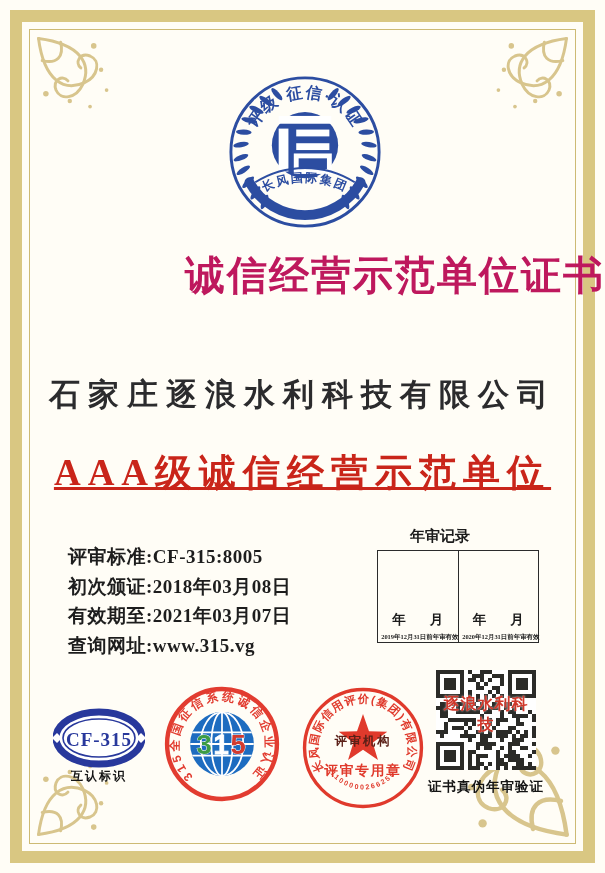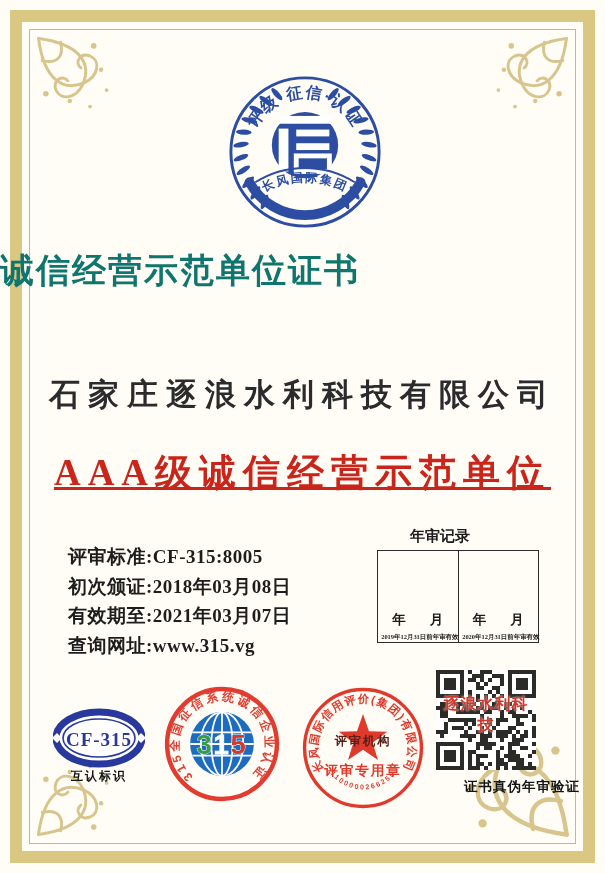--- a/index.html
+++ b/index.html
@@ -6,23 +6,23 @@
   .page{position:relative;width:605px;height:873px;background:#fffdf6;overflow:hidden;
         font-family:"Liberation Serif",serif;margin:0 auto;}
   .band{position:absolute;inset:10px;border:12px solid #d9c782;pointer-events:none;}
   .inner-line{position:absolute;inset:29px;border:1.5px solid #cdba74;pointer-events:none;}
   .fl{position:absolute;width:92px;height:92px;color:#d8c58d;}
   .fl.tl{left:33px;top:33px;}
   .fl.tr{right:33px;top:33px;transform:scaleX(-1);}
   .fl.bl{left:33px;bottom:33px;transform:scaleY(-1);}
   .fl.br{right:30px;bottom:30px;width:140px;height:140px;transform:scale(-1,-1);}
   .logo{position:absolute;left:227px;top:74px;width:156px;height:156px;}
-  .title{position:absolute;left:0;right:0;top:248px;text-align:left;
-         font-family:"Liberation Sans",sans-serif;font-weight:700;font-size:34px;
-         color:#0f766e;letter-spacing:2px;}
+  .title{position:absolute;left:0;right:0;top:248px;text-align:right;
+         font-family:"Liberation Sans",sans-serif;font-weight:700;font-size:40px;
+         color:#be185d;letter-spacing:2px;}
   .credit{position:absolute;right:58px;top:312px;font-family:"Liberation Sans",sans-serif;
           font-weight:700;font-size:17px;color:#3a3a3c;letter-spacing:.5px;}
   .company{position:absolute;left:0;right:0;top:374px;text-align:center;
            font-family:"Liberation Sans",sans-serif;font-weight:700;font-size:31px;
            color:#2b2b2d;letter-spacing:8px;}
   .award{position:absolute;left:0;right:0;top:448px;text-align:center;
          font-weight:700;font-size:37px;color:#c9251a;letter-spacing:7px;text-decoration:underline;}
   .details{position:absolute;left:68px;top:542px;}
   .details div{font-weight:700;font-size:19px;color:#1d1d1d;line-height:29.5px;letter-spacing:.5px;}
   .rev-label{position:absolute;left:378px;top:527px;font-weight:700;font-size:15px;color:#1b1b1b;margin-left:32px;}
@@ -36,21 +36,21 @@
         font-weight:700;color:#222;white-space:nowrap;transform:scale(.92);transform-origin:center bottom;}
   .cf-oval{position:absolute;left:53px;top:708px;width:92px;height:60px;}
   .cf-caption{position:absolute;left:45px;top:768px;width:108px;text-align:center;
               font-weight:700;font-size:12px;color:#141414;letter-spacing:2px;}
   .globe-seal{position:absolute;left:160px;top:682px;width:124px;height:124px;}
   .star-seal{position:absolute;left:297px;top:682px;width:132px;height:132px;}
   .qr-wrap{position:absolute;left:436px;top:670px;width:100px;height:100px;}
   .qr-overlay{position:absolute;left:0;right:0;top:24px;text-align:center;font-weight:700;
               font-size:16px;color:#d0372a;letter-spacing:1px;text-shadow:0 0 2px #fff;}
   .qr-caption{position:absolute;left:424px;top:778px;width:124px;text-align:center;
-              font-weight:700;font-size:13.5px;color:#141414;letter-spacing:1px;margin-left:36px;}
+              font-weight:700;font-size:13.5px;color:#141414;letter-spacing:1px;}
 </style>
 </head>
 <body>
 
 <div class="page">
 
   <div class="band"></div>
   <div class="inner-line"></div>
 
   <svg width="0" height="0" style="position:absolute">

